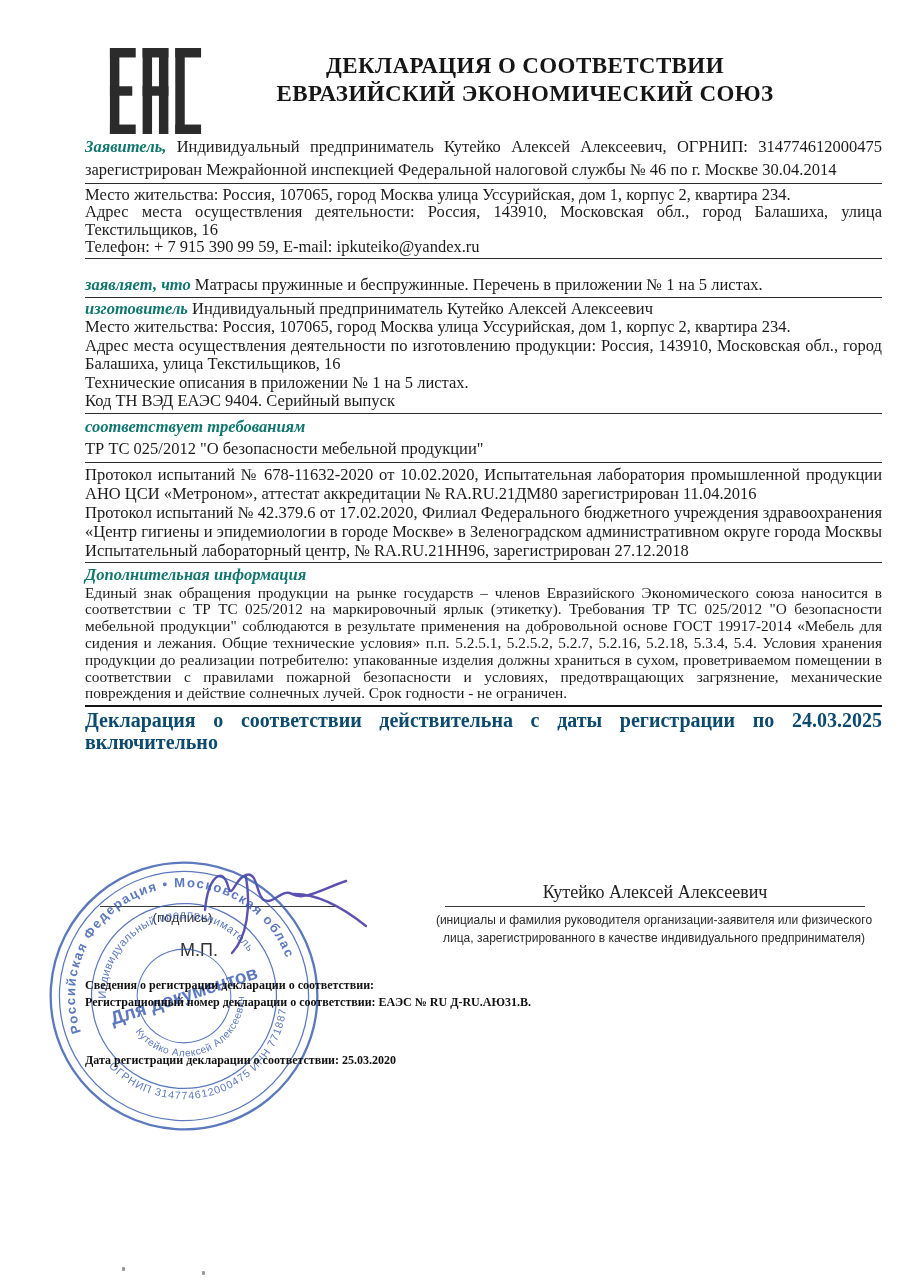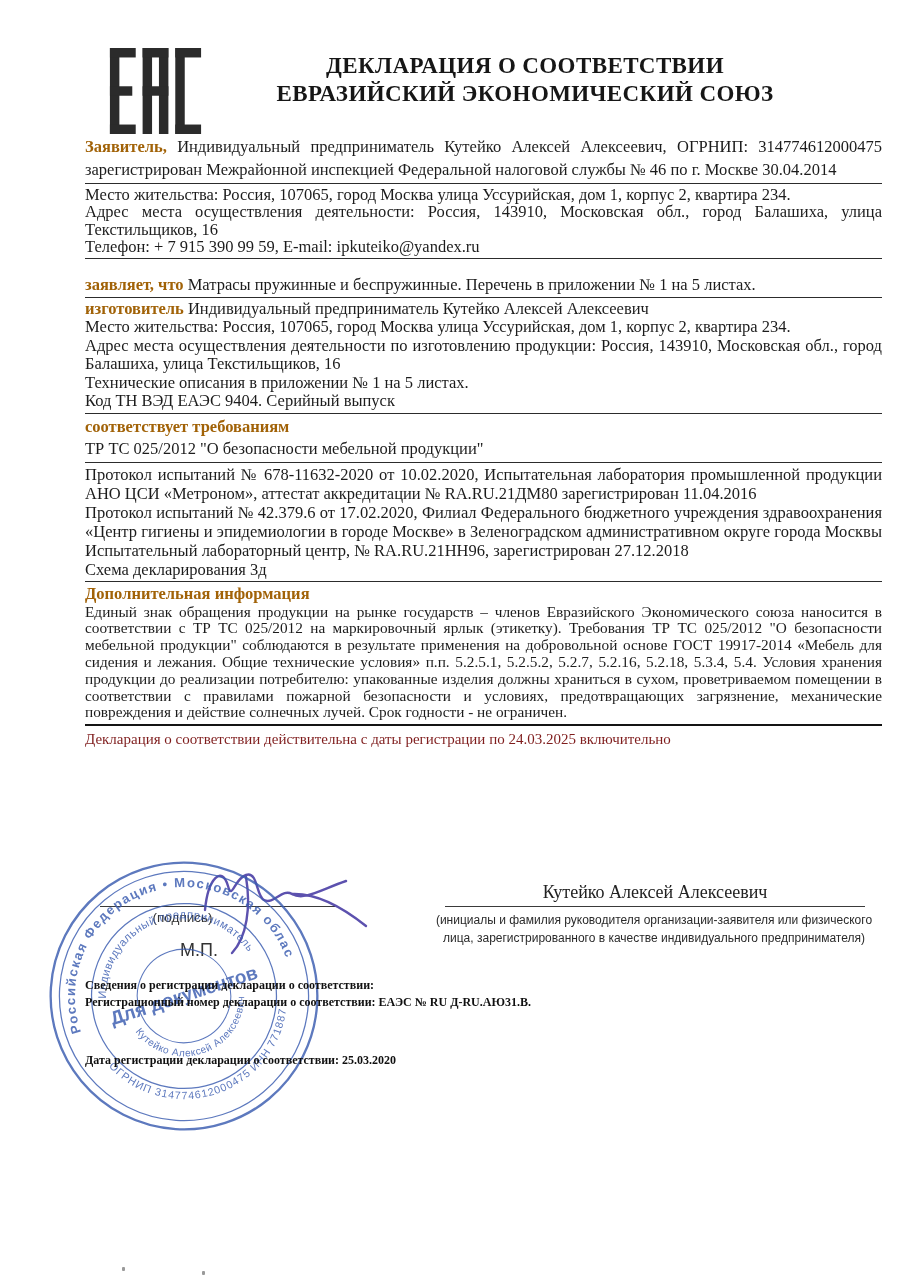--- a/index.html
+++ b/index.html
@@ -13,31 +13,31 @@
   .title{
     position:absolute; left:215px; top:52px; width:620px;
     text-align:center; font-weight:bold; font-size:23px; line-height:28px;
     color:#161616; letter-spacing:.4px;
   }
   
   .content{position:absolute; left:85px; top:136px; width:797px; font-size:16.5px;}
   .content p{margin:0; text-align:justify;}
   .rule{border:0; border-top:1.6px solid #2c2c2c; margin:2px 0;}
   .rule.thick{border-top:2.5px solid #141414; margin:3px 0 2px;}
-  b{color:#a16207;}
+  b{color:#0f766e;font-style:italic;}
   .sec-applicant p{line-height:22.5px;}
   .sec-contacts p{line-height:17.4px;}
   .sec-declares p{line-height:20px;margin-top:16px;}
   .sec-manufacturer p{line-height:18.5px;}
   .sec-compliance p{line-height:22px;}
   .sec-basis p{line-height:19px;}
   .sec-additional{font-size:15.3px;}
   .sec-additional p{line-height:16.8px;}
   .sec-additional .h{font-size:16.5px; line-height:20px;}
-  .validity{font-weight:normal; font-size:15px; line-height:22px; color:#7f1d1d; text-align:left;}
+  .validity{font-weight:bold; font-size:20px; line-height:22px; color:#0c4a6e; text-align:left;}
   
   .sig-line{position:absolute; border-top:1.6px solid #3a3a3a; height:0;}
   .sig-line.left{left:100px; top:906px; width:235px;}
   .sig-line.right{left:445px; top:906px; width:420px;}
   .signer-name{position:absolute; left:445px; top:882px; width:420px; text-align:center; font-size:18px; color:#222;}
   .sign-caption{position:absolute; left:100px; top:910px; width:165px; text-align:center;
     font-family:"Liberation Sans",sans-serif; font-size:13.5px; color:#333;}
   .mp-label{position:absolute; left:180px; top:940px; font-family:"Liberation Sans",sans-serif; font-size:18px; color:#333;}
   .name-caption{position:absolute; left:428px; top:912px; width:452px; text-align:center;
     font-family:"Liberation Sans",sans-serif; font-size:12px; line-height:17.5px; color:#2a2a2a;}
@@ -104,21 +104,20 @@
 
     <div class="sec-compliance">
       <p><b>соответствует требованиям</b></p>
       <p>ТР ТС 025/2012 "О безопасности мебельной продукции"</p>
     </div>
     <div class="rule"></div>
 
     <div class="sec-basis">
       <p>Протокол испытаний № 678-11632-2020 от 10.02.2020, Испытательная лаборатория промышленной продукции АНО ЦСИ «Метроном», аттестат аккредитации № RA.RU.21ДМ80 зарегистрирован 11.04.2016</p>
       <p>Протокол испытаний № 42.379.6 от 17.02.2020, Филиал Федерального бюджетного учреждения здравоохранения «Центр гигиены и эпидемиологии в городе Москве» в Зеленоградском административном округе города Москвы Испытательный лабораторный центр, № RA.RU.21НН96, зарегистрирован 27.12.2018</p>
-      <p>Схема декларирования 3д</p>
     </div>
     <div class="rule"></div>
 
     <div class="sec-additional">
       <p class="h"><b>Дополнительная информация</b></p>
       <p>Единый знак обращения продукции на рынке государств – членов Евразийского Экономического союза наносится в соответствии с  ТР ТС 025/2012 на маркировочный ярлык (этикетку). Требования ТР ТС 025/2012 "О безопасности мебельной продукции" соблюдаются в результате применения на добровольной основе ГОСТ 19917-2014 «Мебель для сидения и лежания. Общие технические условия» п.п. 5.2.5.1, 5.2.5.2, 5.2.7, 5.2.16, 5.2.18, 5.3.4, 5.4. Условия хранения продукции до реализации потребителю: упакованные изделия должны храниться в сухом, проветриваемом помещении в соответствии с правилами пожарной безопасности и условиях, предотвращающих загрязнение, механические повреждения и действие солнечных лучей.  Срок годности - не ограничен.</p>
     </div>
     <div class="rule thick"></div>
 
     <p class="validity">Декларация о соответствии  действительна с даты регистрации по 24.03.2025 включительно</p>

